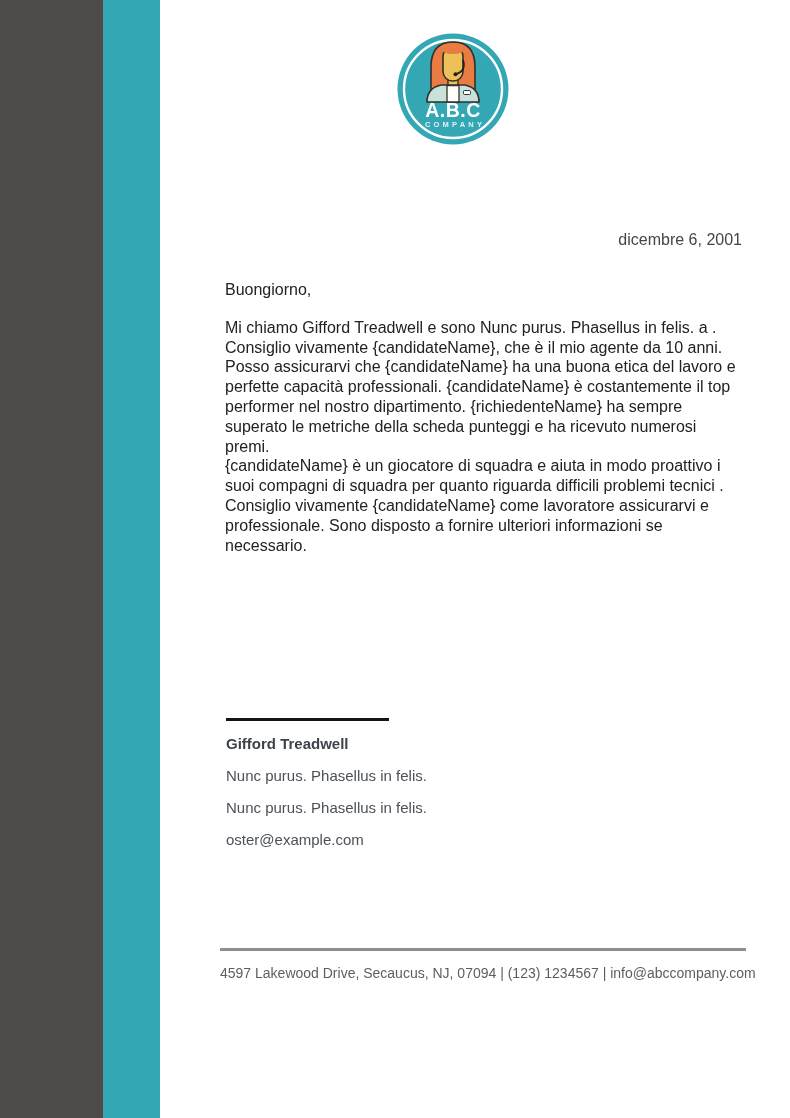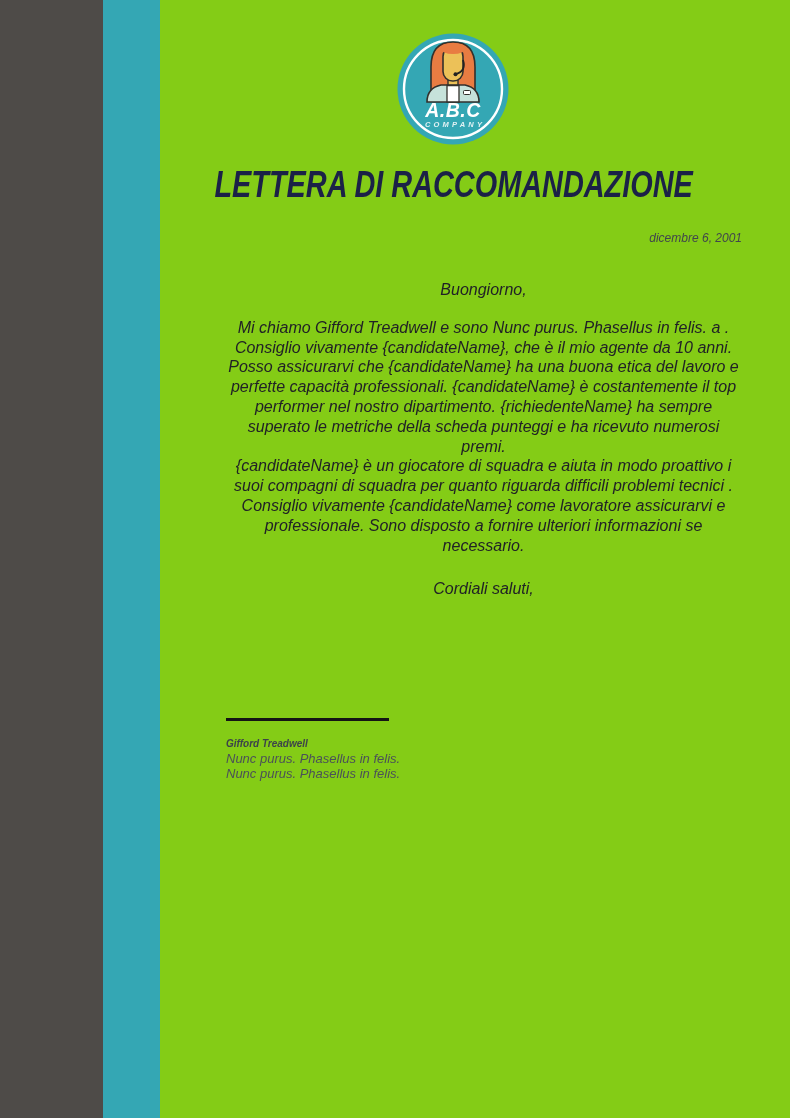--- a/index.html
+++ b/index.html
@@ -3,23 +3,22 @@
 <meta charset="utf-8">
 <style>
   * { margin: 0; padding: 0; box-sizing: border-box; }
   html, body { background: #e8e8e8; }
   body { font-family: "Liberation Sans", sans-serif; }
   .page {
     position: relative;
     width: 790px;
     height: 1118px;
     margin: 0 auto;
-    background: #84cc16;
+    background: #ffffff;
     overflow: hidden;
-    font-style: italic;
   }
   .stripe-dark {
     position: absolute; left: 0; top: 0;
     width: 103px; height: 1118px;
     background: #4e4b48;
   }
   .stripe-teal {
     position: absolute; left: 103px; top: 0;
     width: 57px; height: 1118px;
     background: #34a7b4;
@@ -38,42 +37,43 @@
     color: #1b2147;
     white-space: nowrap;
     line-height: 1.0;
     transform: scaleX(0.78);
     transform-origin: center;
     letter-spacing: 0px;
   }
   .date-row {
     position: absolute; left: 163px; top: 231px; width: 579px;
     text-align: right;
-    font-size: 12px; color: #41464c;
+    font-size: 16px; color: #41464c;
   }
   .letter {
     position: absolute; left: 225px; top: 280px; width: 517px;
-    text-align: center;
+    text-align: left;
     font-size: 16px; line-height: 19.8px; color: #212226;
   }
   .letter .greeting { margin-bottom: 18px; }
   .letter .closing { margin-top: 24px; }
   .signature {
     position: absolute; left: 226px; top: 718px; width: 320px;
   }
   .sig-line {
     width: 163px; height: 3px; background: #141414;
   }
   .sig-name {
     margin-top: 15px;
-    font-size: 10px; font-weight: 700; color: #3d434a;
+    font-size: 15px; font-weight: 700; color: #3d434a;
     line-height: 15px;
   }
   .sig-row {
-    font-size: 13px; color: #4b5158;
+    margin-top: 17px;
+    font-size: 15px; color: #4b5158;
     line-height: 15px;
   }
   .footer {
     position: absolute; left: 220px; top: 948px; width: 526px;
   }
   .footer-line { width: 100%; height: 3px; background: #8e8e8e; }
   .footer-text {
     margin-top: 14px;
     text-align: center;
     font-size: 14px; color: #5b5f64;
@@ -100,34 +100,35 @@
       <rect x="66.5" y="57.5" width="7" height="4" rx="1" fill="#ffffff" stroke="#33302c" stroke-width="1"></rect>
       <rect x="46" y="14" width="20" height="34" rx="9.5" fill="#ecc158" stroke="#33302c" stroke-width="1.6"></rect>
       <ellipse cx="56" cy="15.5" rx="12.5" ry="5.5" fill="#e87c42"></ellipse>
       <path d="M 66,27 Q 69.5,38 59,41" fill="none" stroke="#222222" stroke-width="1.8"></path>
       <circle cx="58.5" cy="41.2" r="2" fill="#222222"></circle>
       <text x="56" y="84" text-anchor="middle" font-family="Liberation Sans, sans-serif" font-size="19.5" font-weight="bold" fill="#ffffff" letter-spacing="0.5">A.B.C</text>
       <text x="58" y="94" text-anchor="middle" font-family="Liberation Sans, sans-serif" font-size="7.5" font-weight="bold" fill="#ffffff" letter-spacing="3.2" opacity="0.85">COMPANY</text>
     </svg>
   </div>
 
-  <div class="title-wrap">
-    <h1>LETTERA DI RACCOMANDAZIONE</h1>
-  </div>
 
   <div class="date-row">dicembre 6, 2001</div>
 
   <div class="letter">
     <p class="greeting">Buongiorno,</p>
     <p>Mi chiamo Gifford Treadwell e sono Nunc purus. Phasellus in felis. a . Consiglio vivamente {candidateName}, che è il mio agente da 10 anni. Posso assicurarvi che {candidateName} ha una buona etica del lavoro e perfette capacità professionali. {candidateName} è costantemente il top performer nel nostro dipartimento. {richiedenteName} ha sempre superato le metriche della scheda punteggi e ha ricevuto numerosi premi.</p>
     <p>{candidateName} è un giocatore di squadra e aiuta in modo proattivo i suoi compagni di squadra per quanto riguarda difficili problemi tecnici . Consiglio vivamente {candidateName} come lavoratore assicurarvi e professionale. Sono disposto a fornire ulteriori informazioni se necessario.</p>
-    <p class="closing">Cordiali saluti,</p>
   </div>
 
   <div class="signature">
     <div class="sig-line"></div>
     <div class="sig-name">Gifford Treadwell</div>
     <div class="sig-row">Nunc purus. Phasellus in felis.</div>
     <div class="sig-row">Nunc purus. Phasellus in felis.</div>
+    <div class="sig-row">oster@example.com</div>
   </div>
 
+  <div class="footer">
+    <div class="footer-line"></div>
+    <div class="footer-text">4597 Lakewood Drive, Secaucus, NJ, 07094 | (123) 1234567 | info@abccompany.com</div>
+  </div>
 
 </div>
 
 </body></html>

